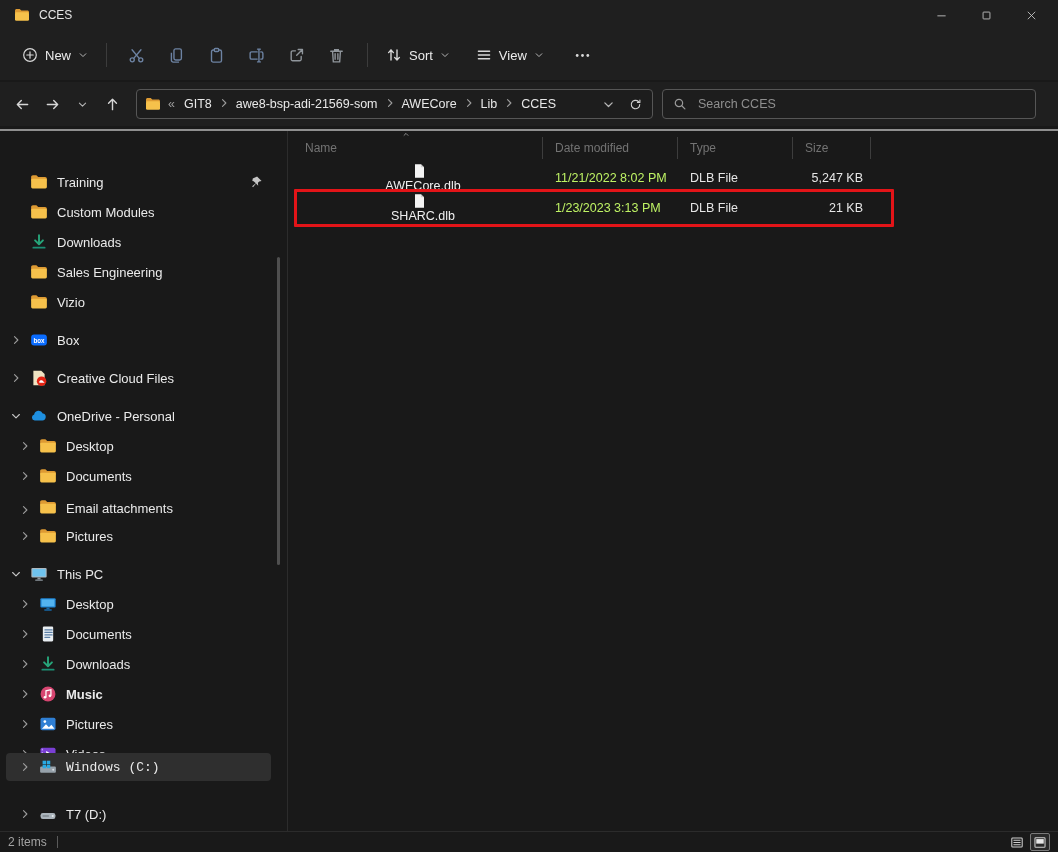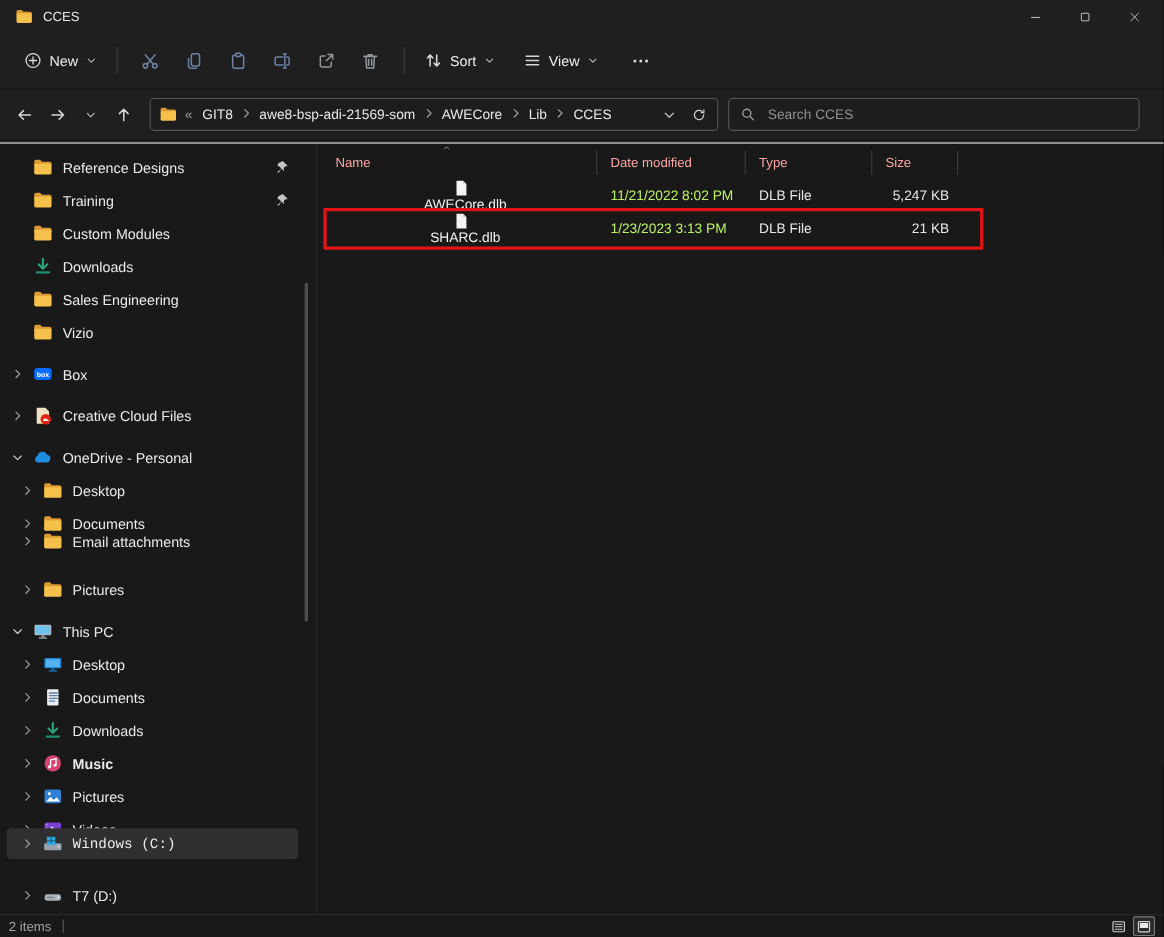--- a/index.html
+++ b/index.html
@@ -59,21 +59,21 @@
   .side-item.selected{background:#2f2f2f;}
   .side-chev{width:20px;height:12px;display:flex;align-items:center;justify-content:flex-start;}
   .side-chev .icon{width:12px;height:12px;}
   .side-ico{width:18px;height:18px;margin-right:9px;}
   .side-label{white-space:nowrap;overflow:hidden;}
   .side-pin{margin-left:auto;width:14px;height:14px;margin-right:8px;}
   .side-scrollbar{position:absolute;left:277px;top:257px;width:3px;height:308px;background:#4f4f4f;border-radius:2px;}
 
   
   .listpane{position:absolute;left:288px;top:131px;right:0;bottom:20px;background:#191919;padding-left:5px;}
-  .list-header{position:absolute;top:6px;left:5px;right:10px;height:22px;display:flex;font-size:12px;color:#fca5a5;}
+  .list-header{position:absolute;top:6px;left:5px;right:10px;height:22px;display:flex;font-size:12px;color:#737373;}
   .hcell{display:flex;align-items:center;padding-left:12px;box-sizing:border-box;border-right:1px solid #3d3d3d;position:relative;}
   .hcell.name{width:250px;}
   .hcell.date{width:135px;}
   .hcell.type{width:115px;}
   .hcell.size{width:78px;justify-content:flex-start;}
   .sort-indicator{position:absolute;left:108px;top:-6px;width:10px;height:7px;}
   .rows{position:absolute;top:32px;left:5px;right:10px;}
   .frow{display:flex;height:30px;align-items:center;font-size:12.5px;color:#f0f0f0;}
   .fcell{box-sizing:border-box;}
   .fcell.name{width:250px;display:flex;align-items:center;padding-left:10px;flex-direction:column;}
@@ -322,35 +322,20 @@
             <path d="m10 10 3.6 3.6"></path>
           </svg>
         </span>
       <input type="text" placeholder="Search CCES" style="">
     </div>
   </div>
 
   <div class="top-divider"></div>
 
   <div class="sidebar">
-      <div class="side-item" style="top: 7px; padding-left: 4px;">
-        <span class="side-chev"></span>
-        <span class="icon side-ico">
-          <svg viewBox="0 0 16 16">
-            <path d="M1 3.6c0-.9.7-1.6 1.6-1.6h3.1l1.6 1.6h6.1c.9 0 1.6.7 1.6 1.6v1.3H1z" fill="#dd9a33"></path>
-            <rect x="1" y="5.2" width="14" height="8.6" rx="1.3" fill="#f6c14b"></rect>
-          </svg>
-        </span>
-        <span class="side-label">Reference Designs</span>
-        <span class="icon side-pin">
-          <svg viewBox="0 0 16 16">
-            <path d="m9.2 1.6 5.2 5.2-2.7.5-1.5 1.5.3 3.4-2.5-2.5-3.4 4.2-1-1 4.2-3.4L5.3 7l-1.5-.2.5-2.7z" fill="#c4c4c4"></path>
-          </svg>
-        </span>
-      </div>
       <div class="side-item" style="top: 37px; padding-left: 4px;">
         <span class="side-chev"></span>
         <span class="icon side-ico">
           <svg viewBox="0 0 16 16">
             <path d="M1 3.6c0-.9.7-1.6 1.6-1.6h3.1l1.6 1.6h6.1c.9 0 1.6.7 1.6 1.6v1.3H1z" fill="#dd9a33"></path>
             <rect x="1" y="5.2" width="14" height="8.6" rx="1.3" fill="#f6c14b"></rect>
           </svg>
         </span>
         <span class="side-label">Training</span>
         <span class="icon side-pin">
@@ -473,21 +458,21 @@
           </span>
         </span>
         <span class="icon side-ico">
           <svg viewBox="0 0 16 16">
             <path d="M1 3.6c0-.9.7-1.6 1.6-1.6h3.1l1.6 1.6h6.1c.9 0 1.6.7 1.6 1.6v1.3H1z" fill="#dd9a33"></path>
             <rect x="1" y="5.2" width="14" height="8.6" rx="1.3" fill="#f6c14b"></rect>
           </svg>
         </span>
         <span class="side-label">Documents</span>
       </div>
-      <div class="side-item" style="top: 347px; padding-left: 13px;">
+      <div class="side-item" style="top: 357px; padding-left: 13px; align-items: flex-end;">
         <span class="side-chev">
           <span class="icon">
             <svg viewBox="0 0 16 16" fill="none" stroke="#9c9c9c" stroke-width="1.5" stroke-linecap="round" stroke-linejoin="round">
               <path d="M6 3.5 10.5 8 6 12.5"></path>
             </svg>
           </span>
         </span>
         <span class="icon side-ico">
           <svg viewBox="0 0 16 16">
             <path d="M1 3.6c0-.9.7-1.6 1.6-1.6h3.1l1.6 1.6h6.1c.9 0 1.6.7 1.6 1.6v1.3H1z" fill="#dd9a33"></path>

